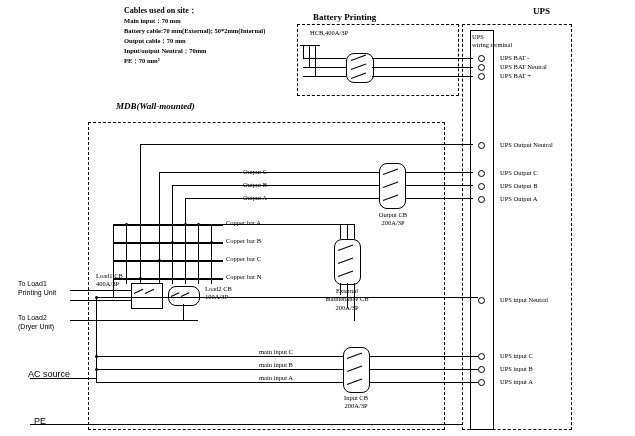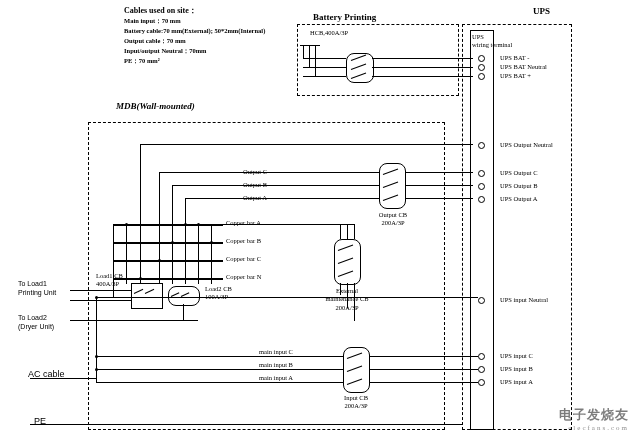--- a/index.html
+++ b/index.html
@@ -215,21 +215,17 @@
   <div class="hline" style="left:30px;top:378px;width:66px;"></div>
   <div class="vline" style="left:113px;top:284px;height:13px;"></div>
   <div class="node" style="left:95px;top:296px;"></div>
   <div class="node" style="left:95px;top:355px;"></div>
   <div class="node" style="left:95px;top:368px;"></div>
 
   <div class="hline" style="left:30px;top:424px;width:432px;"></div>
 
   <div class="lbl sans" style="left:18px;top:279px;font-size:7px;line-height:1.35;">To Load1<br>Printing Unit</div>
   <div class="lbl sans" style="left:18px;top:313px;font-size:7px;line-height:1.35;">To Load2<br>(Dryer Unit)</div>
-  <div class="lbl sans" style="left:28px;top:369px;font-size:9px;">AC cable</div>
+  <div class="lbl sans" style="left:28px;top:369px;font-size:9px;">AC source</div>
   <div class="lbl sans" style="left:34px;top:416px;font-size:9px;">PE</div>
 
-  <div class="wm">
-    <div class="w1">电子发烧友</div>
-    <div class="w2">elecfans.com</div>
-  </div>
 
 </div>
 
 </body></html>

